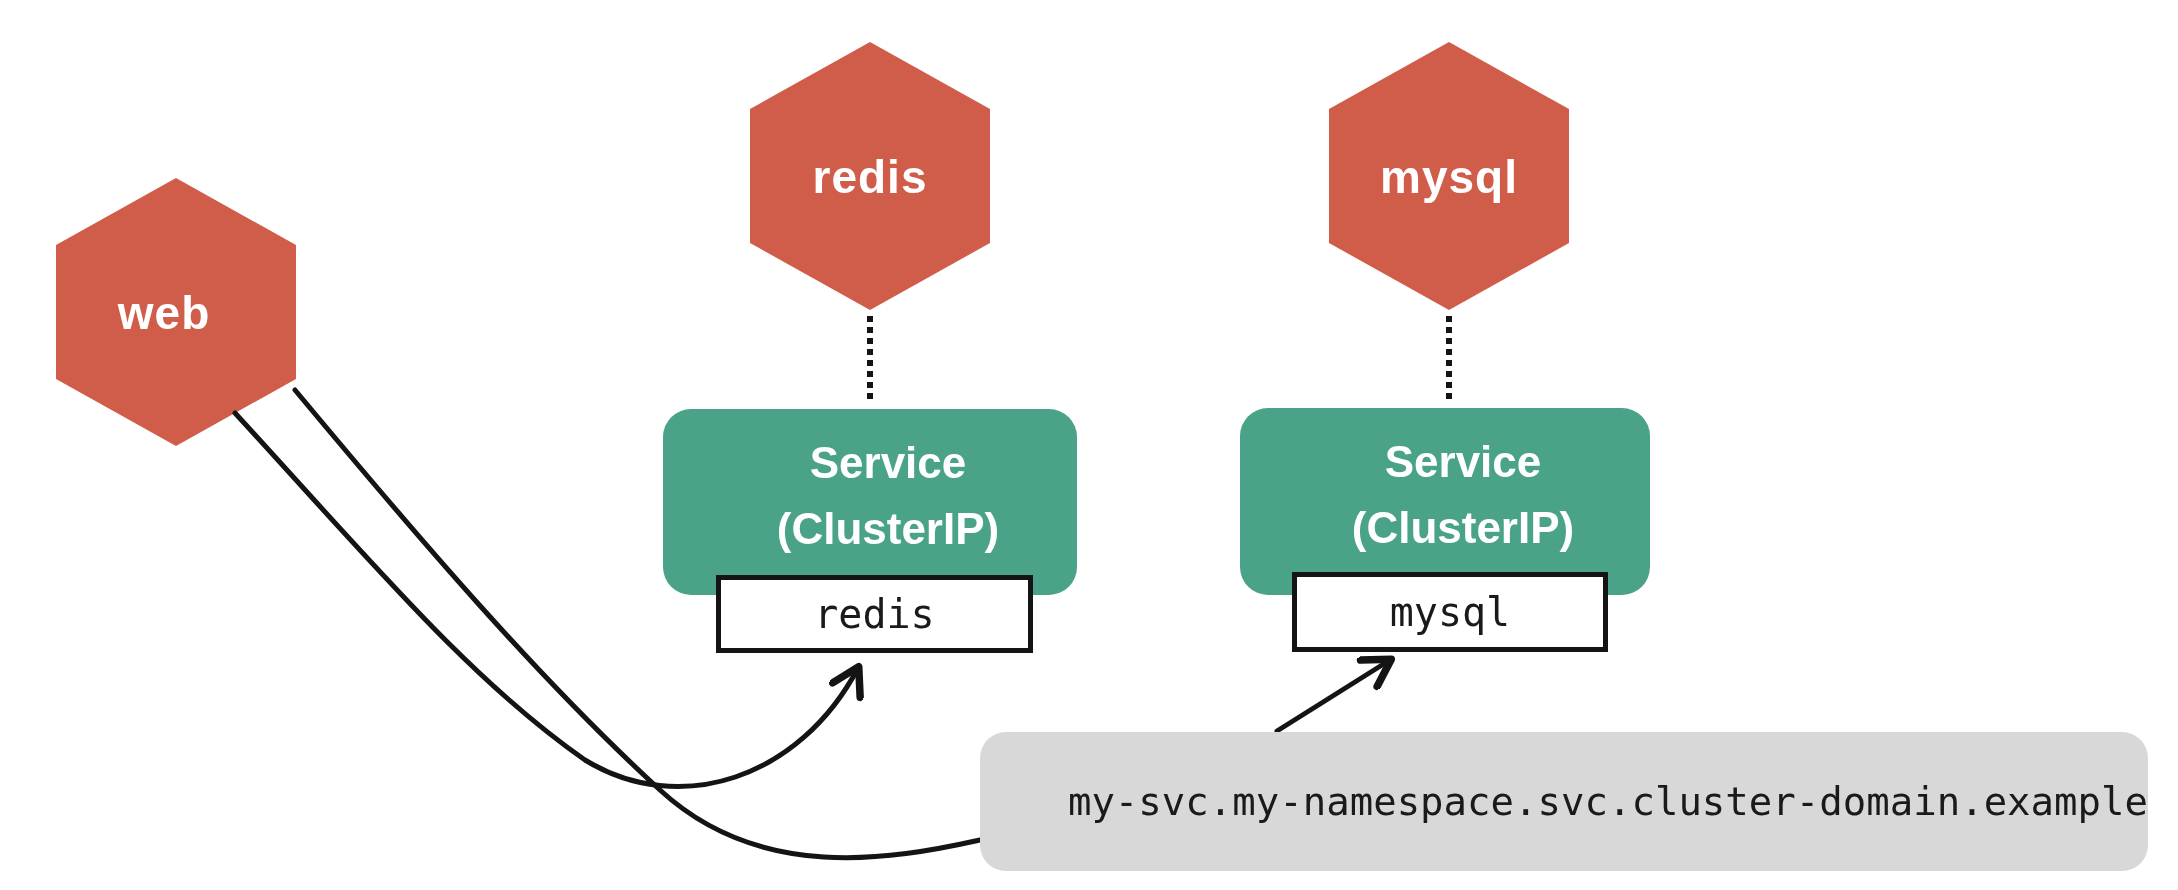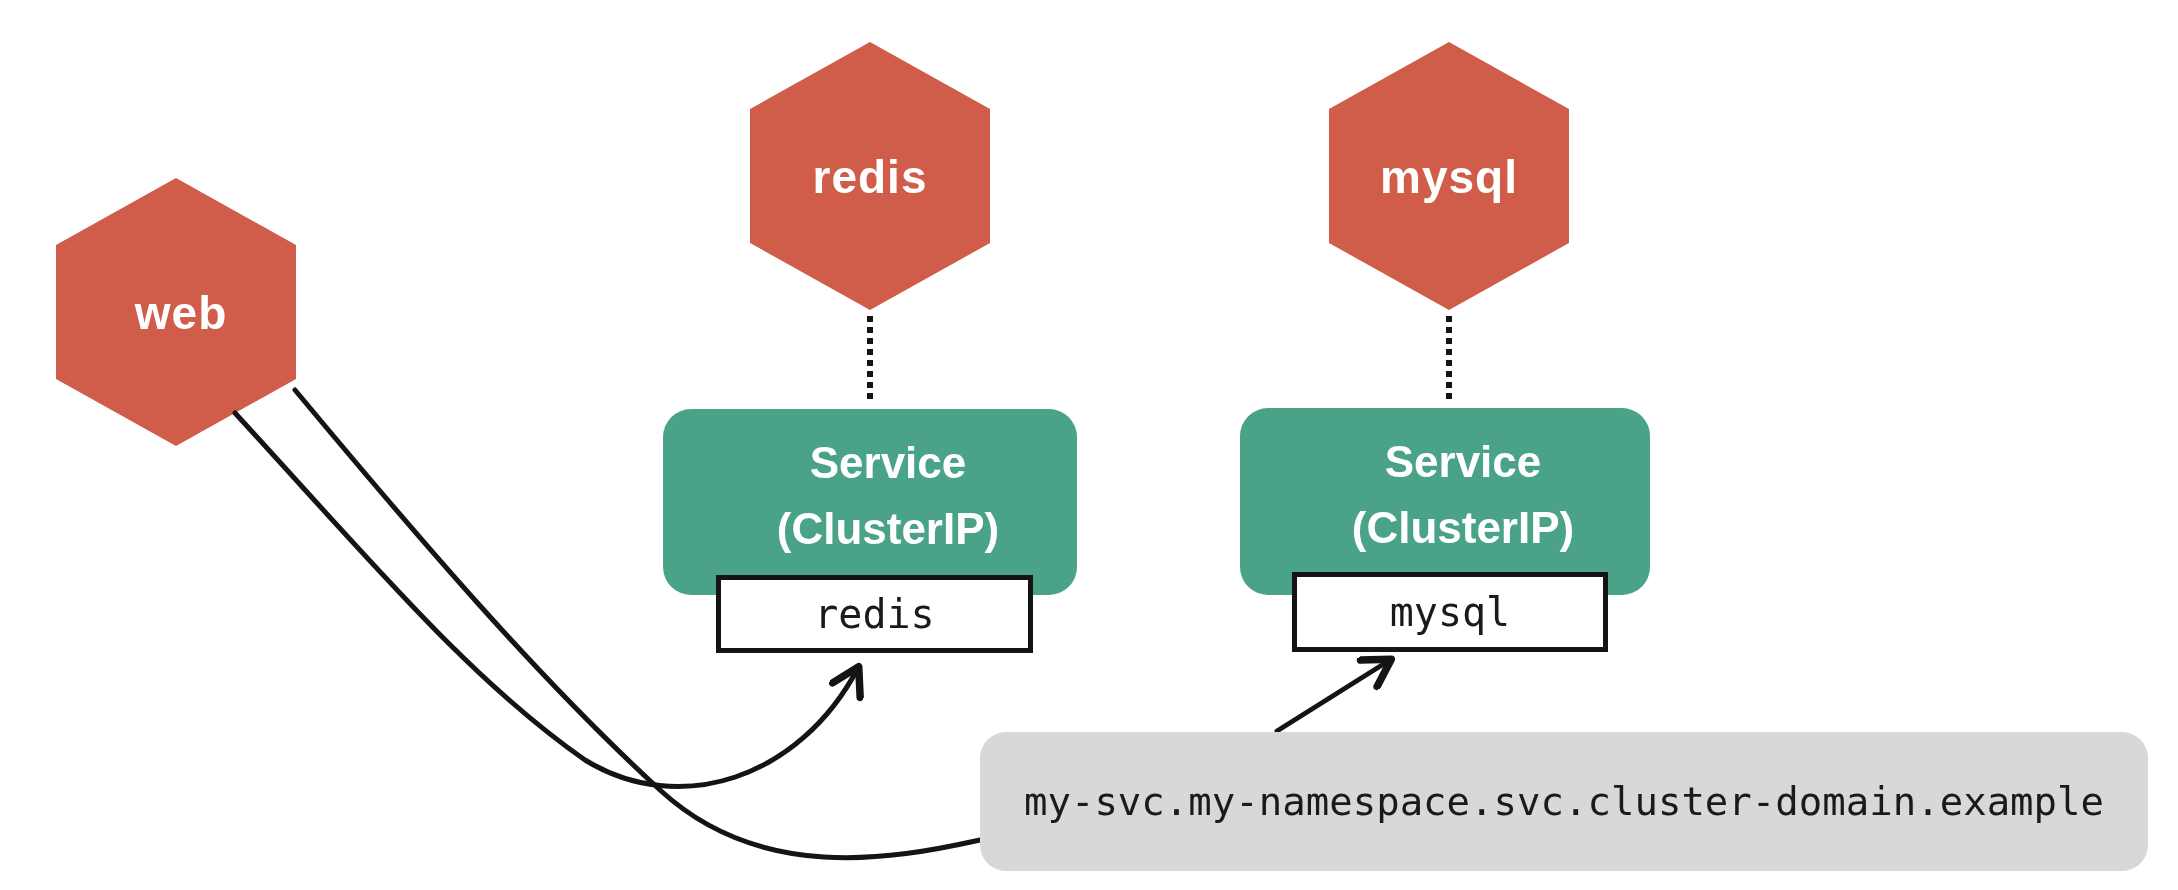--- a/index.html
+++ b/index.html
@@ -46,21 +46,21 @@
     background:#ffffff;border:5px solid var(--connector);
     box-sizing:border-box;
     display:flex;align-items:center;justify-content:center;
     font-family:"DejaVu Sans Mono", monospace;
     font-size:40px;color:var(--label-text);
   }
   .dns-box{
     position:absolute;
     left:980px;top:732px;width:1168px;height:139px;
     background:var(--dns-fill);border-radius:26px;
-    display:flex;align-items:center;justify-content:center;
+    display:flex;align-items:center;justify-content:flex-end;
     font-family:"DejaVu Sans Mono", monospace;
     font-size:39px;color:var(--label-text);
     white-space:nowrap;
   }
 </style>
 </head>
 <body>
 
 <div class="canvas">
 
@@ -78,21 +78,21 @@
     <line class="dotted" x1="870" y1="316" x2="870" y2="403"></line>
     <line class="dotted" x1="1449" y1="316" x2="1449" y2="402"></line>
 
     <path class="curve" marker-end="url(#arrowhead)" d="M 235 413 C 370 560, 470 680, 585 760 C 680 818, 800 778, 858 668"></path>
 
     <path class="curve" d="M 295 390 C 420 540, 540 680, 660 790 C 760 882, 890 860, 980 840"></path>
 
     <path class="curve" marker-end="url(#arrowhead)" d="M 1277 731 L 1390 660"></path>
   </svg>
 
-  <div class="hex-label" style="left:181px;top:313px;">web</div>
+  <div class="hex-label" style="left:164px;top:313px;">web</div>
   <div class="hex-label" style="left:870px;top:177px;">redis</div>
   <div class="hex-label" style="left:1449px;top:177px;">mysql</div>
 
   <div class="svc-box" style="left:663px;top:409px;width:414px;height:186px;">
     <span>Service</span>
     <span>(ClusterIP)</span>
   </div>
   <div class="selector-box" style="left:716px;top:575px;width:317px;height:78px;">
     <span>redis</span>
   </div>

